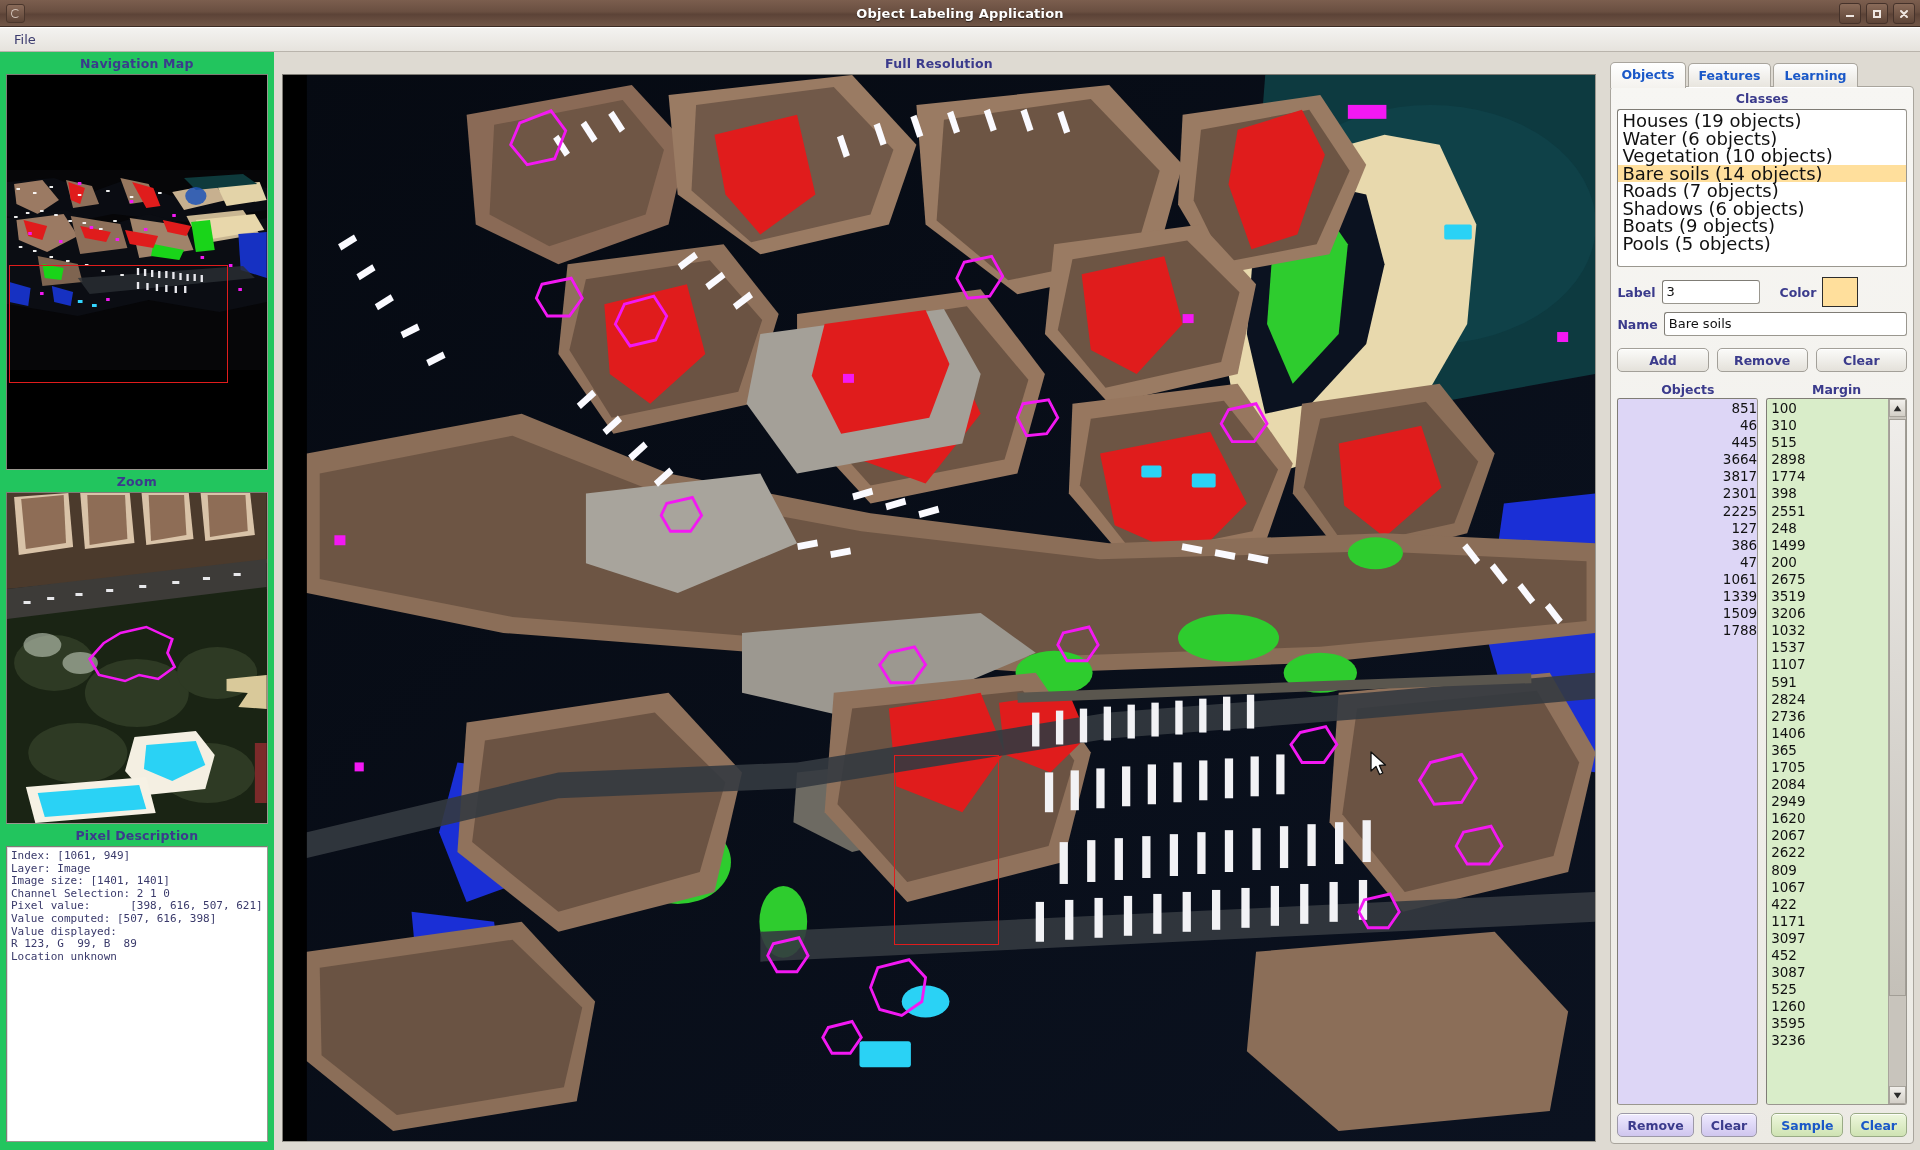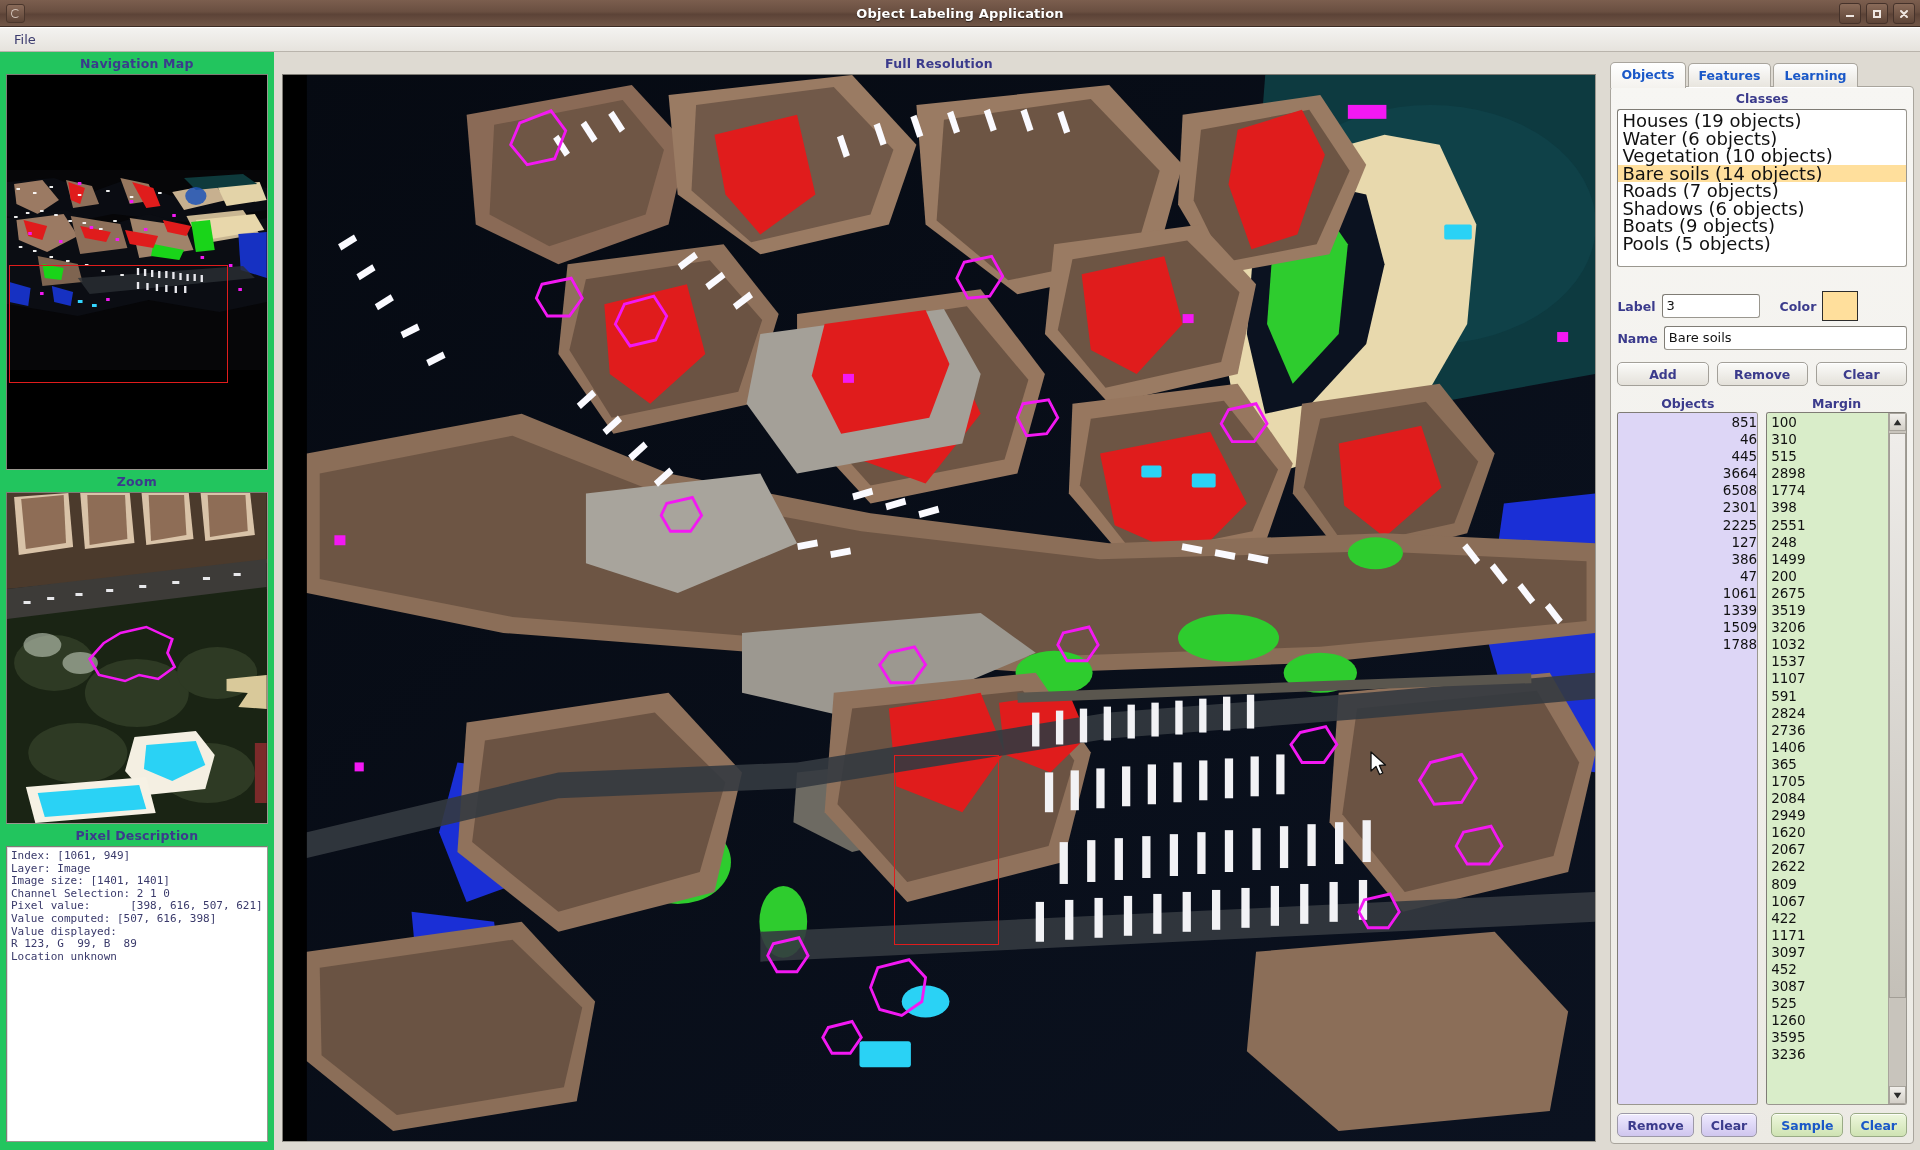--- a/index.html
+++ b/index.html
@@ -67,21 +67,21 @@
     background:linear-gradient(180deg,#fdfdfd,#e8e5de);position:relative;top:1px;}
   .tab.active{background:linear-gradient(180deg,#ffffff,#f4f2ee);z-index:3;top:2px;padding-bottom:6px;}
   .tabbody{flex:1 1 auto;margin:0 6px 6px 6px;border:1px solid #a9a59d;border-radius:4px;
     background:linear-gradient(180deg,#f7f6f3,#eceae4);display:flex;flex-direction:column;
     padding:2px 6px 6px;min-height:0;box-shadow:inset 0 1px 0 #fff;}
   .grouplabel{text-align:center;font-size:12.5px;font-weight:bold;color:#3b3b8c;padding:2px 0 3px;}
   #classlist{height:152px;overflow:hidden;background:#fff;border:1px solid #9a978f;
     border-top-color:#7f7c75;border-left-color:#7f7c75;border-radius:3px;padding:2px 0;}
   .classrow{font-size:18px;color:#111;padding:0 4px;line-height:17.5px;white-space:nowrap;}
   .classrow.selected{background:#ffdf9c;}
-  .fieldrow{display:flex;align-items:center;gap:6px;margin-top:24px;}
+  .fieldrow{display:flex;align-items:center;gap:6px;margin-top:10px;}
   .flabel{font-size:12.5px;font-weight:bold;color:#3b3b8c;}
   .tfield{flex:1 1 auto;height:20px;background:#fff;border:1px solid #9a978f;
     border-top-color:#7f7c75;border-left-color:#7f7c75;border-radius:3px;
     font-size:13px;color:#111;padding:1px 4px;line-height:19px;overflow:hidden;white-space:nowrap;}
   .swatch{width:34px;height:28px;border:1px solid #2c2c2c;}
   .btnrow{display:flex;gap:8px;margin-top:12px;}
   .btn{flex:1 1 0;height:22px;border:1px solid #a3a099;border-radius:5px;
     background:linear-gradient(180deg,#fbfbf9,#e4e1da);
     font-size:12.5px;font-weight:bold;color:#3b3b8c;
     display:flex;align-items:center;justify-content:center;
@@ -595,21 +595,21 @@
           <div>Margin</div>
         </div>
 
         <div class="lists">
           <div class="listbox objbox">
             <div class="inner" id="objects-inner">
                 <div class="lrow">851</div>
                 <div class="lrow">46</div>
                 <div class="lrow">445</div>
                 <div class="lrow">3664</div>
-                <div class="lrow">6508</div>
+                <div class="lrow">3817</div>
                 <div class="lrow">2301</div>
                 <div class="lrow">2225</div>
                 <div class="lrow">127</div>
                 <div class="lrow">386</div>
                 <div class="lrow">47</div>
                 <div class="lrow">1061</div>
                 <div class="lrow">1339</div>
                 <div class="lrow">1509</div>
                 <div class="lrow">1788</div>
               </div>

